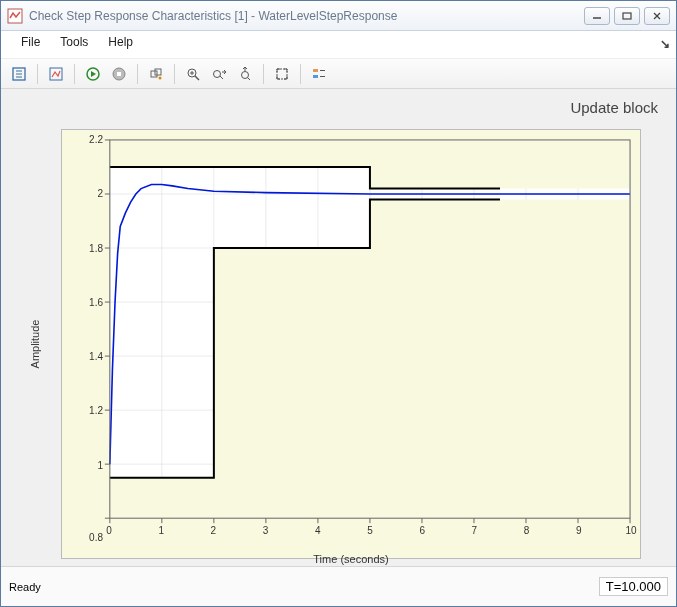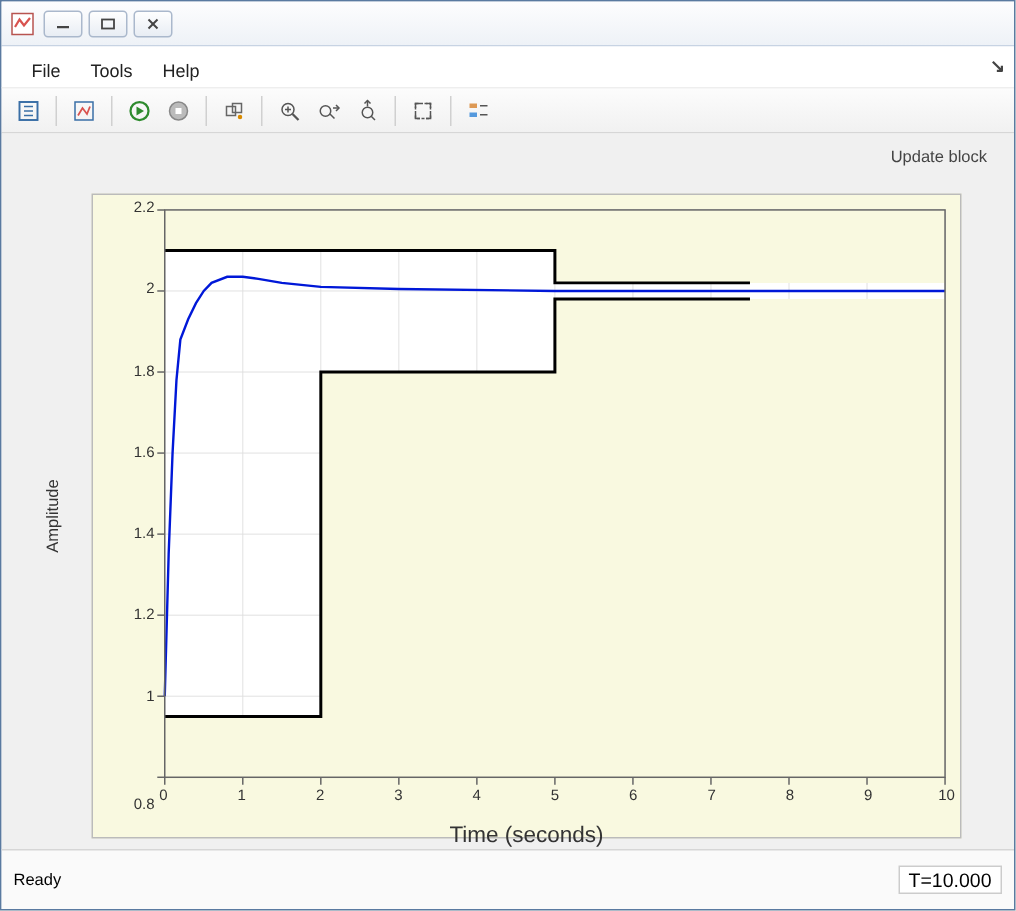--- a/index.html
+++ b/index.html
@@ -3,48 +3,49 @@
 <meta charset="utf-8">
 <style>
   * { box-sizing: border-box; margin: 0; padding: 0; }
   body { font-family: "Segoe UI", Tahoma, sans-serif; font-size: 12px; background: #fff; width: 677px; height: 607px; overflow: hidden; display: flex; flex-direction: column; border: 1px solid #5a7aa0; }
   .titlebar { height: 30px; background: linear-gradient(#fdfdfe,#eef2f7); border-bottom: 1px solid #c7d3e3; display: flex; align-items: center; padding: 0 6px; }
   .titlebar .app-icon { width: 16px; height: 16px; margin-right: 6px; }
   .titlebar .title { color: #6a7a8c; font-size: 12px; flex: 1; white-space: nowrap; overflow: hidden; text-overflow: ellipsis; }
   .win-controls { display: flex; gap: 4px; }
   .win-btn { width: 26px; height: 18px; border: 1px solid #aab8cc; border-radius: 3px; background: linear-gradient(#fefefe,#e8edf4); display: flex; align-items: center; justify-content: center; cursor: pointer; }
   .win-btn svg { width: 12px; height: 10px; }
-  .menubar { height: 28px; background: #fff; display: flex; align-items: flex-end; padding: 0 10px; border-bottom: 1px solid #eee; position: relative; }
+  .menubar { height: 28px; background: #fff; display: flex; align-items: flex-start; padding: 0 10px; border-bottom: 1px solid #eee; position: relative; }
   .menu-item { padding: 4px 10px; cursor: pointer; color: #222; }
   .menubar .undock { position: absolute; right: 6px; top: 6px; cursor: pointer; color: #444; font-weight: bold; }
   .toolbar { height: 30px; background: linear-gradient(#fcfcfc,#f1f1f1); border-bottom: 1px solid #d6d6d6; display: flex; align-items: center; padding: 0 6px; gap: 2px; }
   .tbtn { width: 24px; height: 22px; border: 1px solid transparent; border-radius: 2px; display: flex; align-items: center; justify-content: center; cursor: pointer; }
   .tbtn svg { width: 16px; height: 16px; }
   .tdiv { width: 1px; height: 20px; background: #d0d0d0; margin: 0 4px; }
   .plotarea { flex: 1; background: #f0f0f0; position: relative; display:flex; }
-  .update-link { position: absolute; top: 10px; right: 18px; color: #444; font-size: 11px; cursor: pointer; }
+  .update-link { position: absolute; top: 10px; right: 18px; color: #444; font-size: 15px; cursor: pointer; }
   .chart-wrap { position: absolute; left: 60px; top: 40px; width: 580px; height: 430px; }
   .ylabel { position: absolute; left: -50px; top: 50%; transform: translateY(-50%) rotate(-90deg); transform-origin: center; font-size: 11px; color: #333; }
-  .xlabel { position: absolute; left: 0; right: 0; bottom: -6px; text-align: center; font-size: 15px; color: #333; }
+  .xlabel { position: absolute; left: 0; right: 0; bottom: -6px; text-align: center; font-size: 11px; color: #333; }
   svg.chart { width: 100%; height: 100%; background: #f9f9e0; border: 1px solid #bbb; }
   .tick-label-x { position: absolute; font-size: 10px; color: #333; transform: translateX(-50%); }
   .tick-label-y { position: absolute; font-size: 10px; color: #333; transform: translateY(-50%); text-align: right; width: 30px; }
   .statusbar { height: 40px; border-top: 1px solid #d6d6d6; display: flex; align-items: center; padding: 0 8px; font-size: 11px; background: #fafafa; justify-content: space-between; }
   .status-t { border: 1px solid #ccc; padding: 1px 6px; background: #fff; font-size: 13px; }
 </style>
 </head>
 <body>
 
 <div class="titlebar">
   <span class="app-icon">
     <svg viewBox="0 0 16 16">
         <rect x="1" y="1" width="14" height="14" fill="#fff" stroke="#b85450"></rect>
         <path d="M3 10 L6 5 L9 9 L13 4" stroke="#d9534f" fill="none" stroke-width="1.5"></path>
       </svg>
   </span>
+  <span class="title">Check Step Response Characteristics [1] - WaterLevelStepResponse</span>
   <div class="win-controls">
     <div class="win-btn">
         <svg viewBox="0 0 12 10">
           <line x1="2" y1="7" x2="10" y2="7" stroke="#444" stroke-width="1.5"></line>
         </svg>
       </div>
     <div class="win-btn">
         <svg viewBox="0 0 12 10">
           <rect x="2" y="2" width="8" height="6" fill="none" stroke="#444" stroke-width="1.2"></rect>
         </svg>

